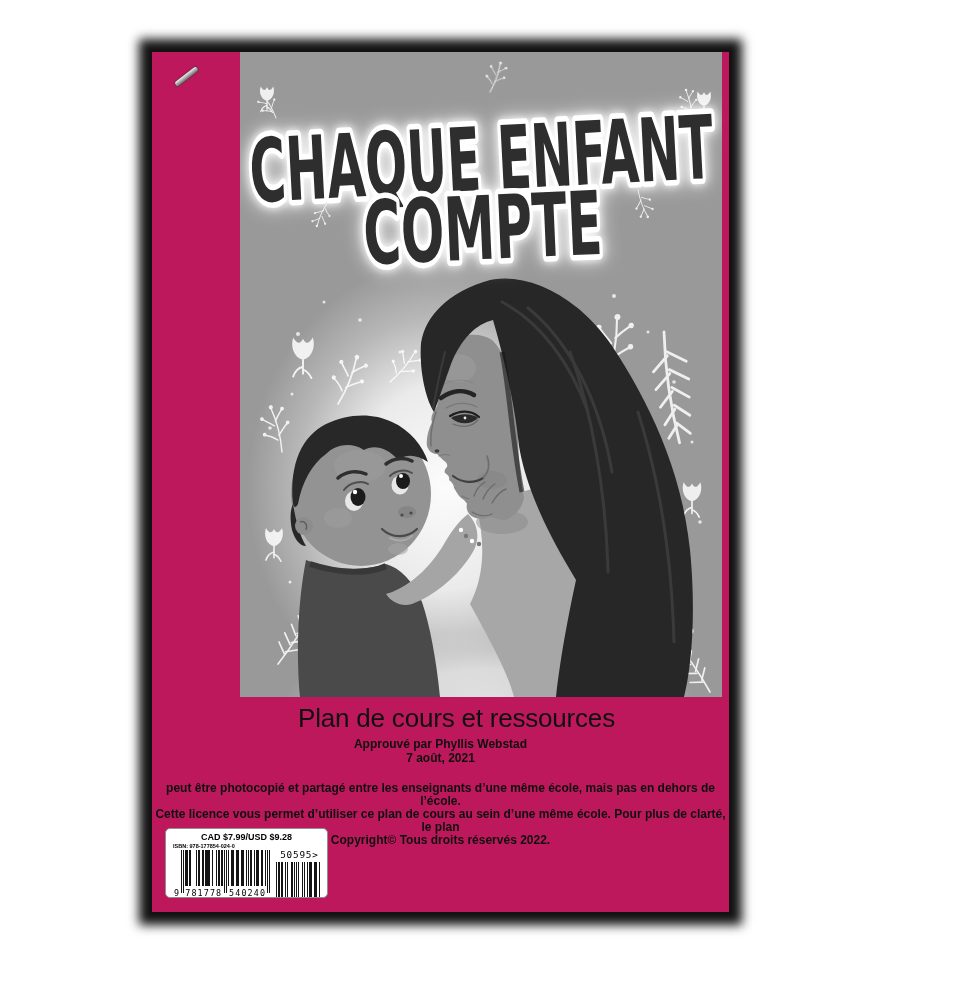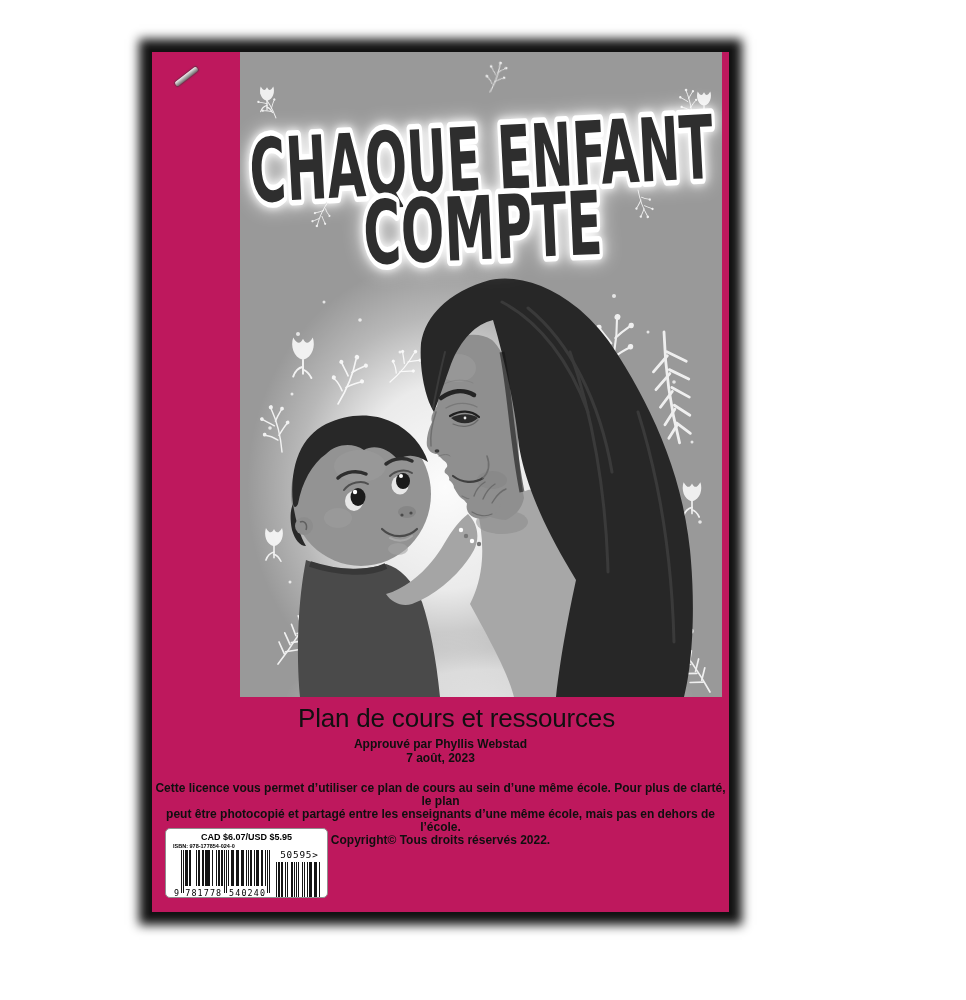--- a/index.html
+++ b/index.html
@@ -240,31 +240,31 @@
         <text class="cover-title" transform="translate(243,138) rotate(-3) scale(0.56,1)" font-size="88">CHAQUE ENFANT</text>
         <text class="cover-title" transform="translate(244,207) rotate(-2.5) scale(0.58,1)" font-size="88">COMPTE</text>
       </g>
     </svg>
   </div>
 
   <div class="doc-title">Plan de cours et ressources</div>
 
   <div class="approval">
     <div>Approuvé par Phyllis Webstad</div>
-    <div>7 août, 2023</div>
+    <div>7 août, 2021</div>
   </div>
 
   <div class="license">
+    <div>peut être photocopié et partagé entre les enseignants d’une même école, mais pas en dehors de l’école.</div>
     <div>Cette licence vous permet d’utiliser ce plan de cours au sein d’une même école. Pour plus de clarté, le plan</div>
-    <div>peut être photocopié et partagé entre les enseignants d’une même école, mais pas en dehors de l’école.</div>
     <div>Copyright© Tous droits réservés 2022.</div>
   </div>
 
   <div class="barcode-box">
-    <div class="bc-price">CAD $6.07/USD $5.95</div>
+    <div class="bc-price">CAD $7.99/USD $9.28</div>
     <div class="bc-isbn">
       <span>ISBN:</span>
       <span>978-177854-024-0</span>
     </div>
     <div class="bc-row">
       <svg viewBox="0 0 104 50" width="97" height="47" preserveAspectRatio="none" shape-rendering="crispEdges">
         <g id="main-bars">
             <rect x="9" y="0" width="1" height="46" fill="#141414"></rect>
             <rect x="11" y="0" width="1" height="46" fill="#141414"></rect>
             <rect x="13" y="0" width="1" height="38" fill="#141414"></rect>

